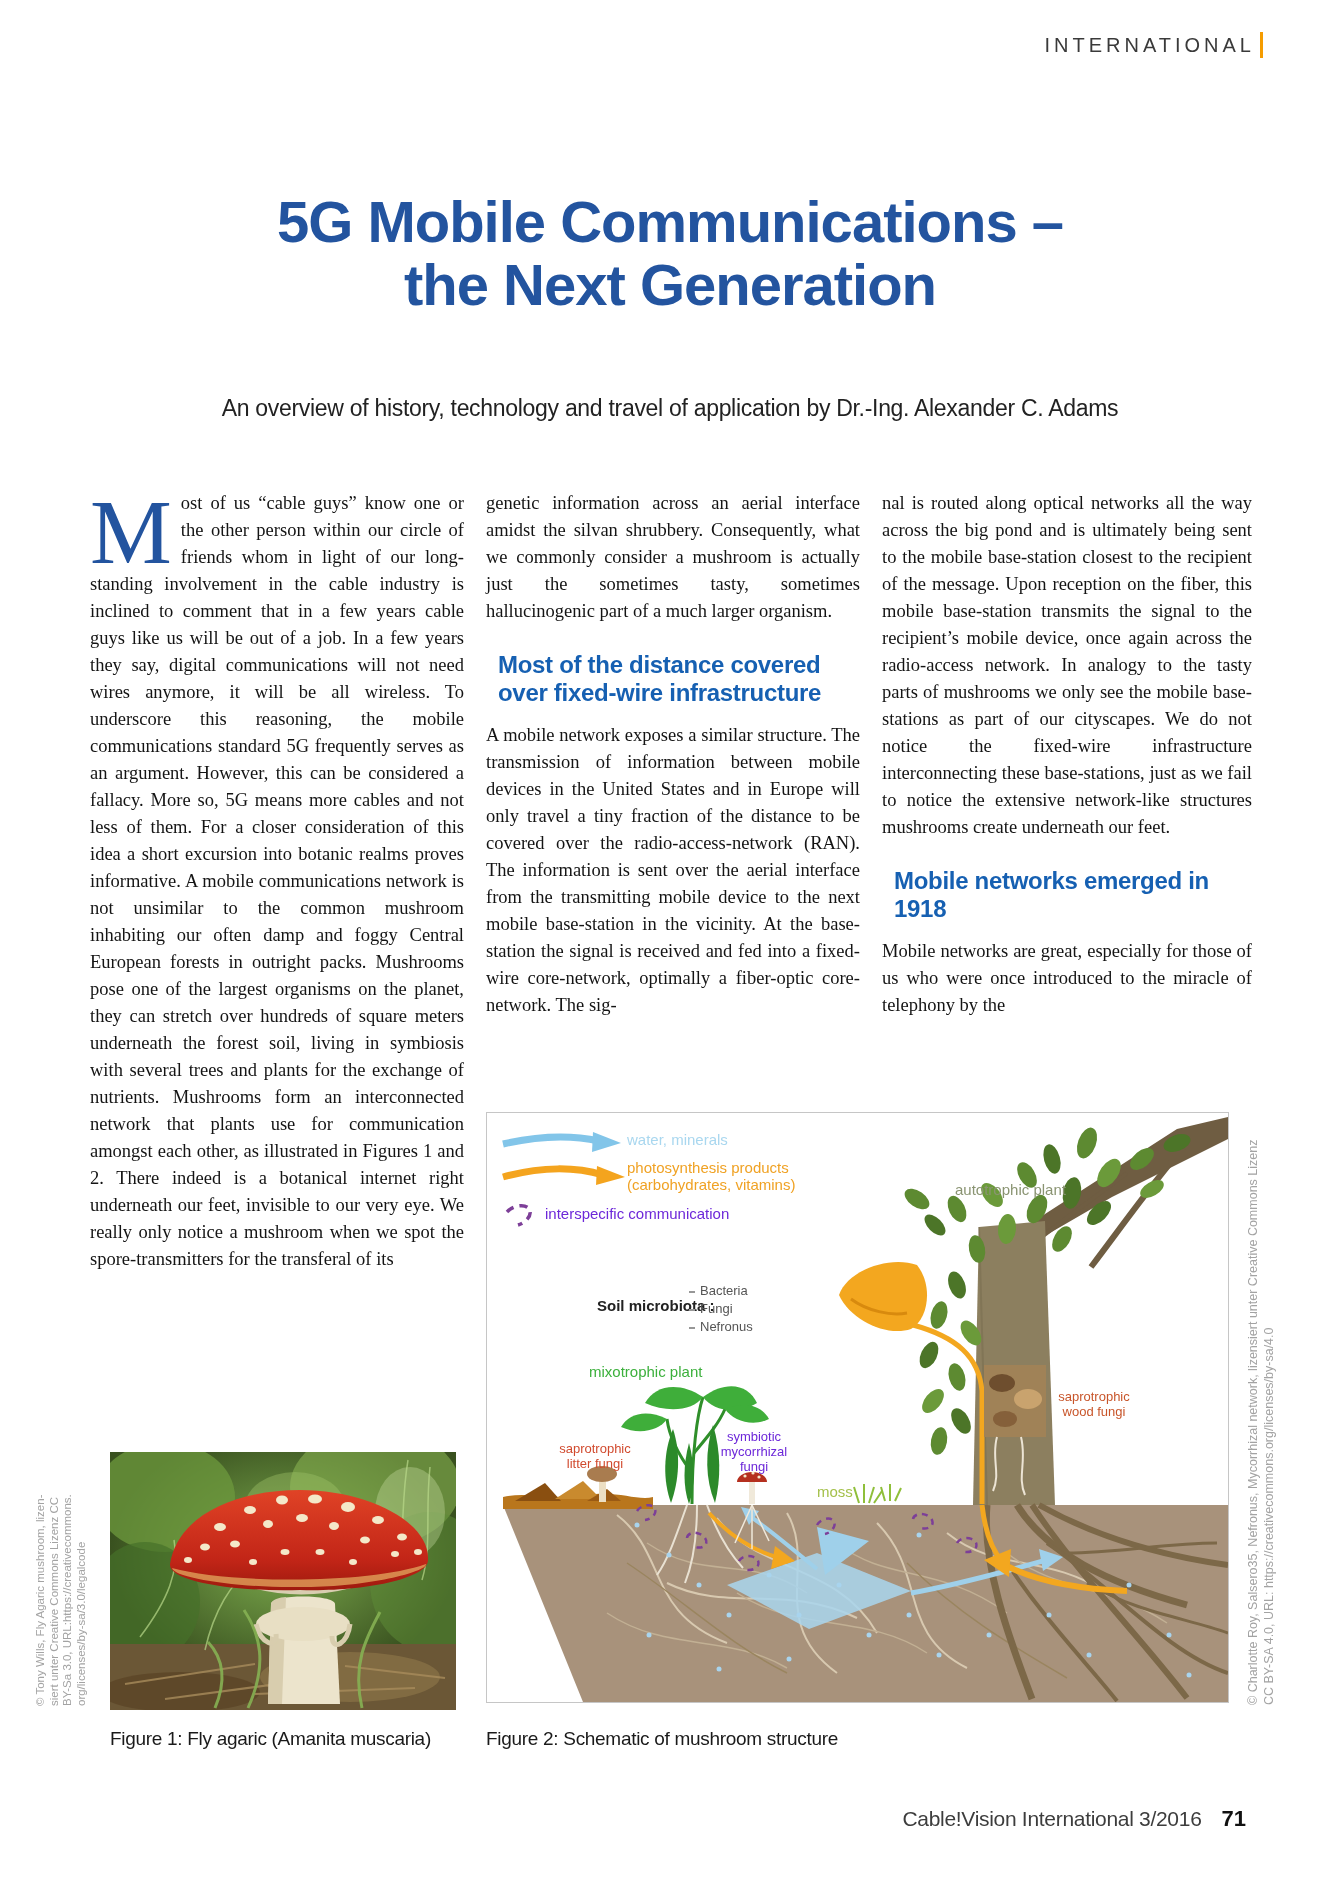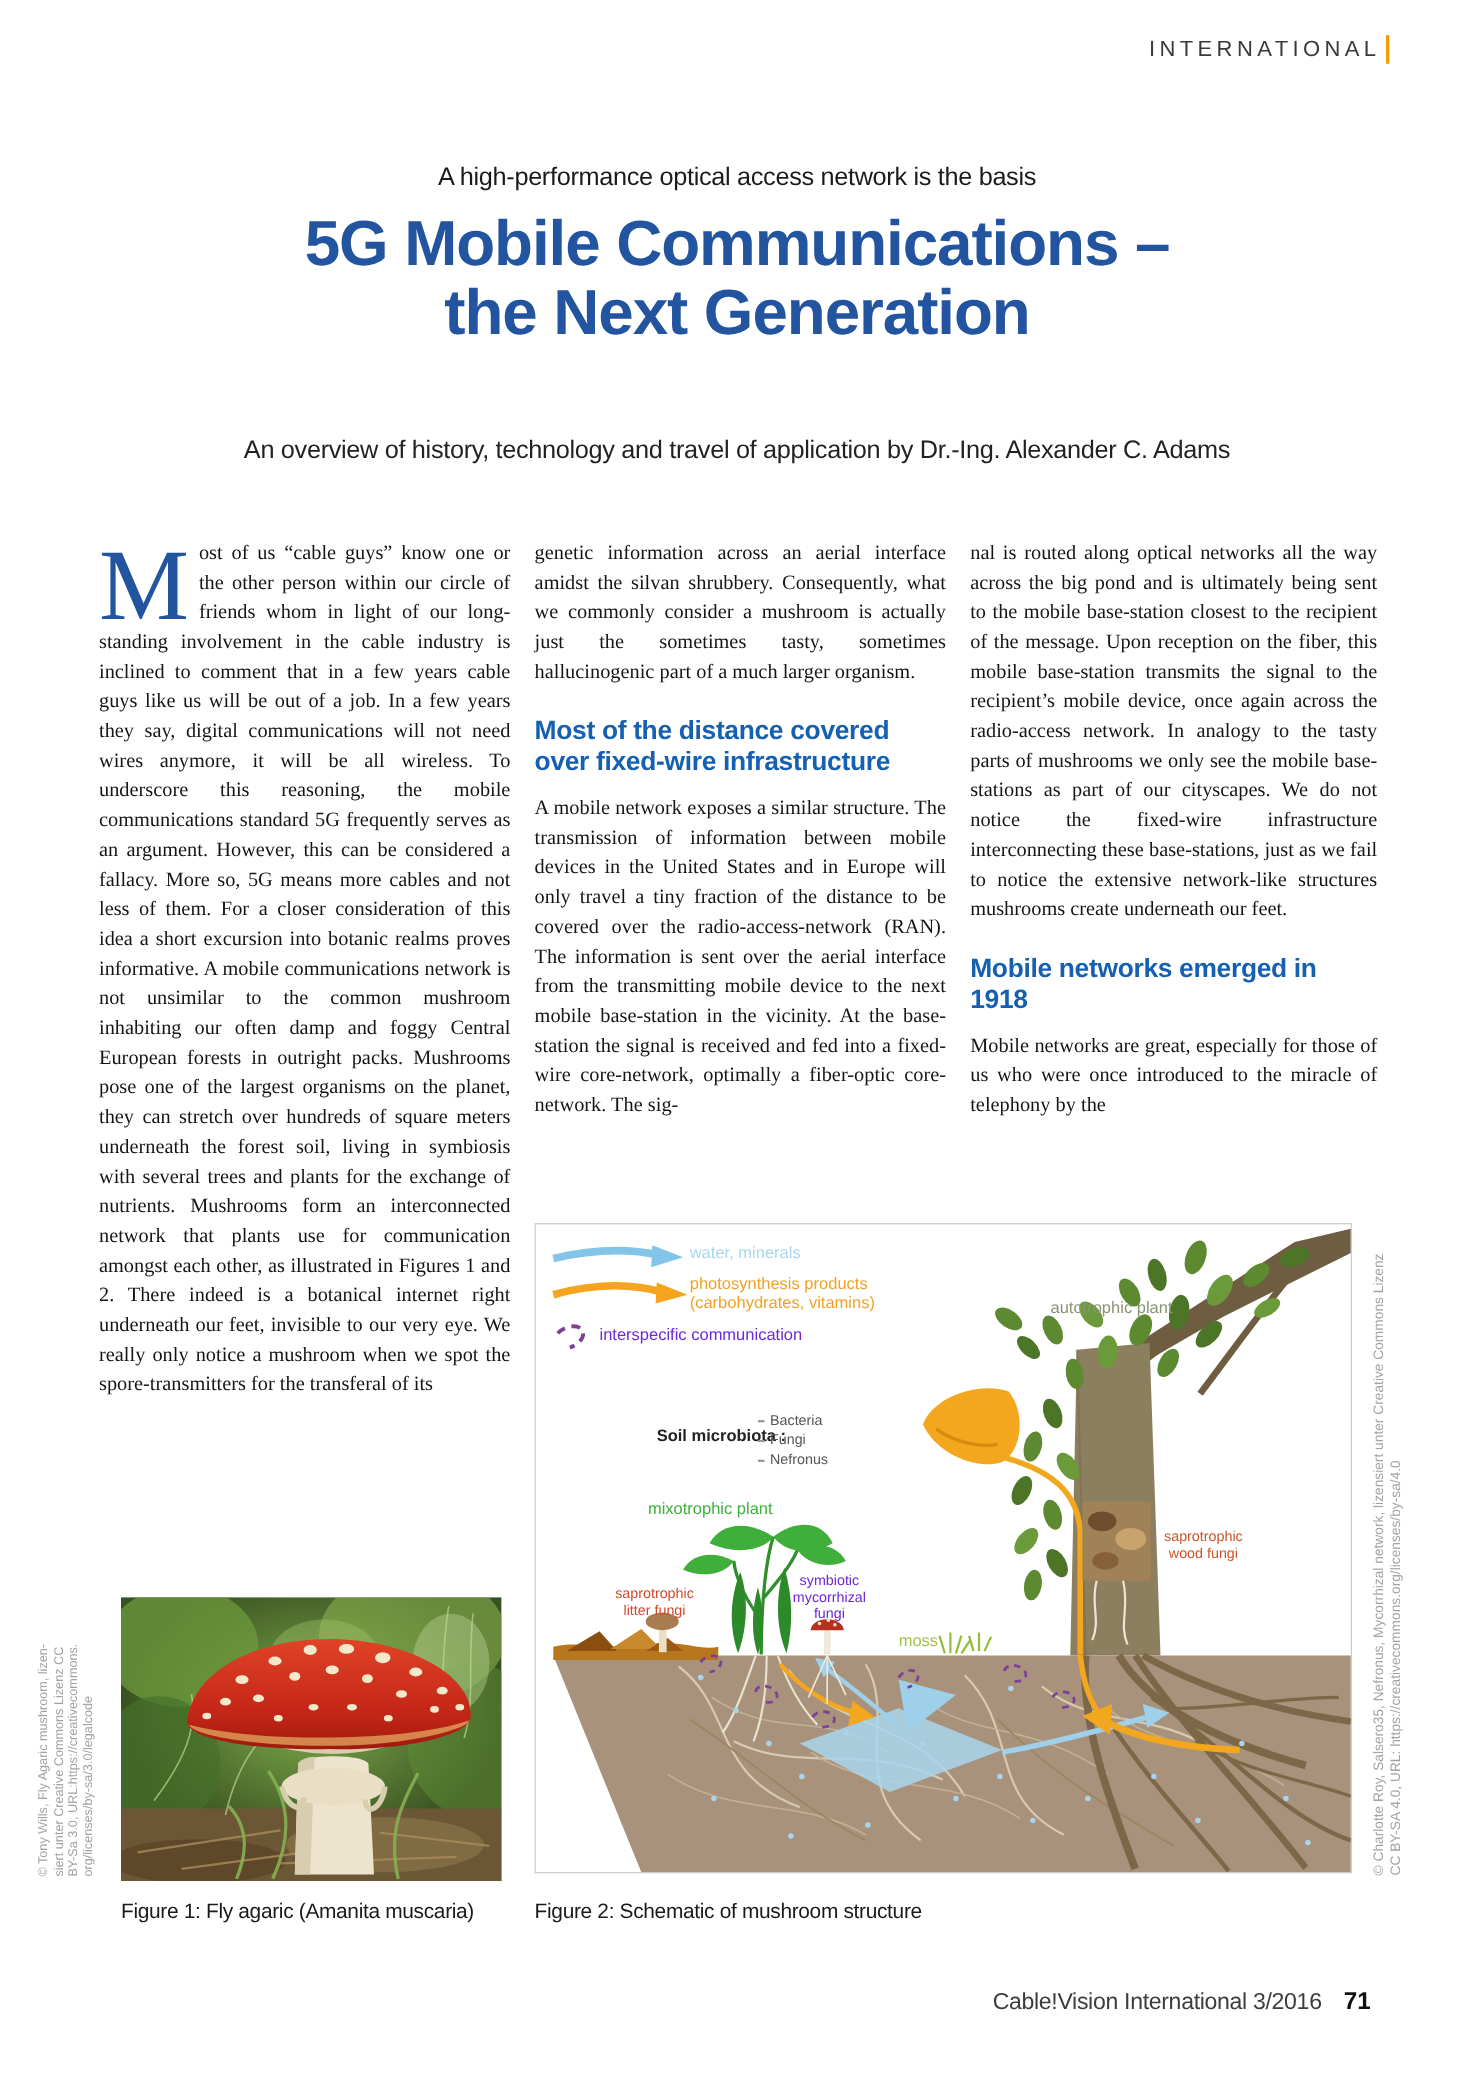--- a/index.html
+++ b/index.html
@@ -17,21 +17,21 @@
   .byline{position:absolute;left:90px;top:395px;width:1160px;text-align:center;
           font-size:23px;color:#222;letter-spacing:-0.3px;}
   
   .col{position:absolute;top:490px;width:374px;font-family:"Liberation Serif",serif;
        font-size:18.5px;line-height:27px;text-align:justify;color:#141414;}
   .col p{margin:0;}
   .col1{left:90px;}  .col2{left:486px;}  .col3{left:882px;width:370px;}
   .dropcap{float:left;font-family:"Liberation Serif",serif;color:#23549f;
            font-size:92px;line-height:76px;padding-right:9px;margin-top:4px;}
   h2.sub{font-family:"Liberation Sans",sans-serif;font-size:24px;line-height:28px;
-         font-weight:bold;color:#1660b2;letter-spacing:-0.3px;margin:26px 0 15px 0;text-align:left;}
+         font-weight:bold;color:#1660b2;letter-spacing:-0.3px;margin:26px 0 15px 12px;text-align:left;}
   
   .fig1{position:absolute;left:110px;top:1452px;width:346px;height:258px;}
   .fig2{position:absolute;left:486px;top:1112px;width:741px;height:589px;
         background:#fff;border:1px solid #c6c6c6;box-sizing:content-box;}
   .fig2 svg{position:absolute;left:0;top:0;}
   .fig-label{position:absolute;font-size:15px;line-height:17px;}
   .caption{position:absolute;top:1728px;font-size:19px;color:#1a1a1a;letter-spacing:-0.3px;}
   .cap1{left:110px;} .cap2{left:486px;}
   
   .c-water{color:#a9d7ef;} .c-photo{color:#f0a224;} .c-inter{color:#6d28d9;}
@@ -55,21 +55,20 @@
 </head>
 <body>
 
 <div class="page">
 
   <div class="section-head">
     <span class="lbl">INTERNATIONAL</span>
     <span class="bar"></span>
   </div>
 
-  <div class="kicker">A high-performance optical access network is the basis</div>
   <div class="title">
     <div>5G Mobile Communications –</div>
     <div>the Next Generation</div>
   </div>
   <div class="byline">An overview of history, technology and travel of application by Dr.-Ing. Alexander C. Adams</div>
 
   <div class="col col1">
     <p><span class="dropcap">M</span><span>ost of us “cable guys” know one or the other person within our circle of friends whom in light of our long-standing involvement in the cable industry is inclined to comment that in a few years cable guys like us will be out of a job. In a few years they say, digital communications will not need wires anymore, it will be all wireless. To underscore this reasoning, the mobile communications standard 5G frequently serves as an argument. However, this can be considered a fallacy. More so, 5G means more cables and not less of them. For a closer consideration of this idea a short excursion into botanic realms proves informative. A mobile communications network is not unsimilar to the common mushroom inhabiting our often damp and foggy Central European forests in outright packs. Mushrooms pose one of the largest organisms on the planet, they can stretch over hundreds of square meters underneath the forest soil, living in symbiosis with several trees and plants for the exchange of nutrients. Mushrooms form an interconnected network that plants use for communication amongst each other, as illustrated in Figures 1 and 2. There indeed is a botanical internet right underneath our feet, invisible to our very eye. We really only notice a mushroom when we spot the spore-transmitters for the transferal of its</span></p>
   </div>
 

